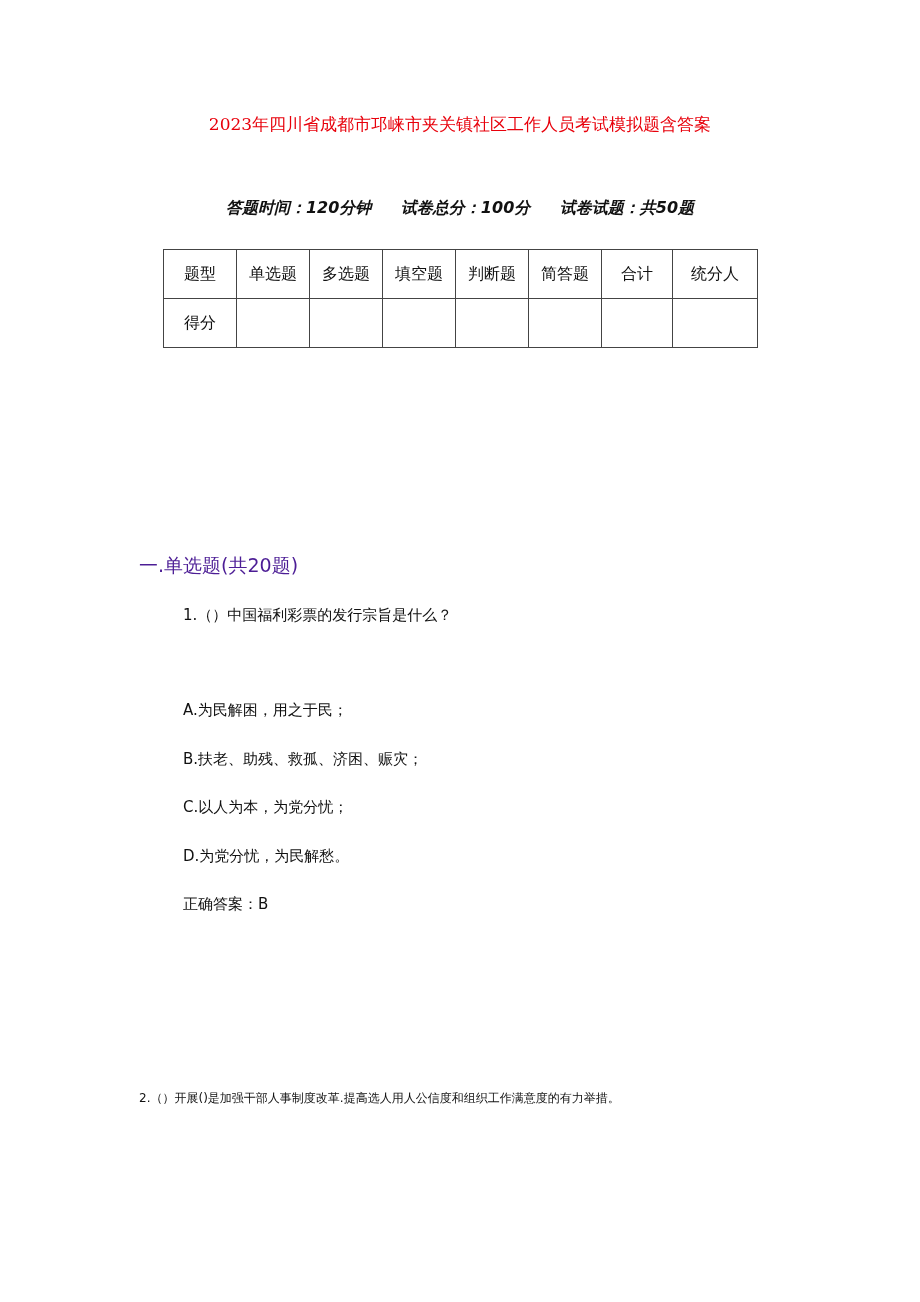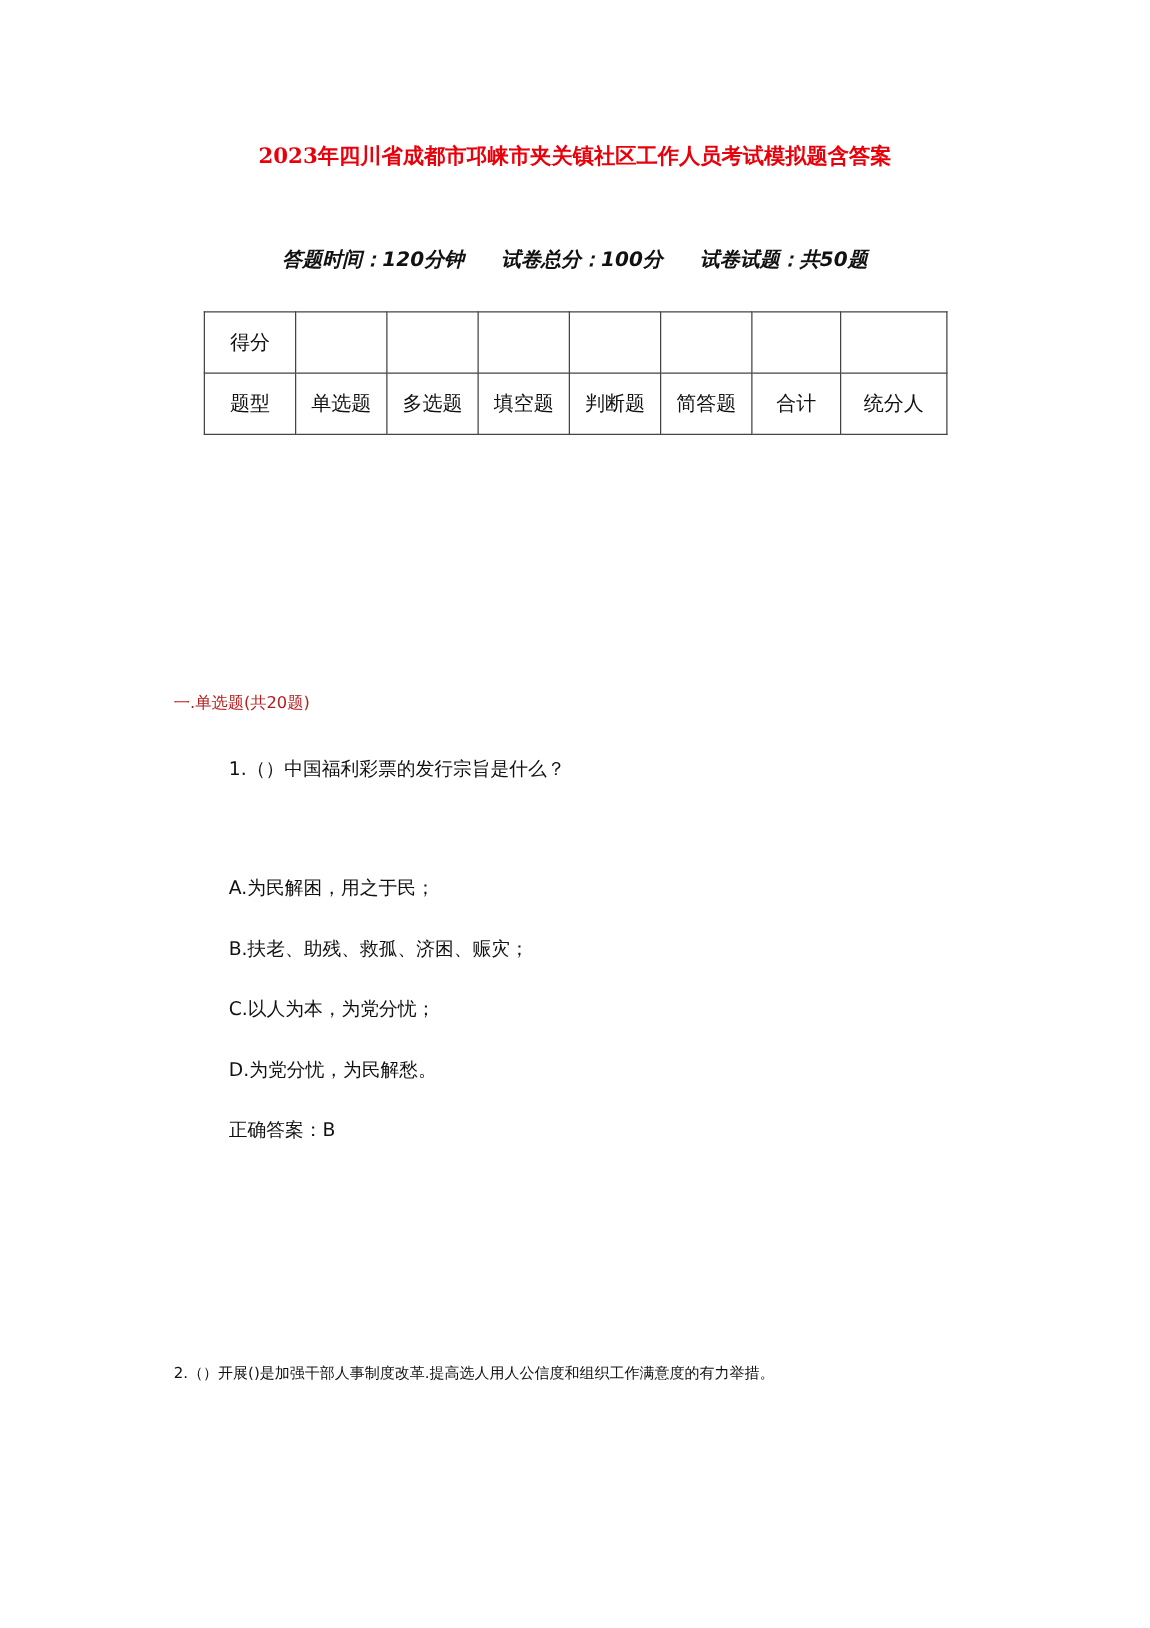--- a/index.html
+++ b/index.html
@@ -15,21 +15,21 @@
       font-family: "DejaVu Sans", "Liberation Sans", sans-serif;
       color: #000000;
     }
     .doc-title {
       position: absolute;
       top: 113px;
       left: 0;
       width: 920px;
       text-align: center;
       font-family: "DejaVu Serif", "Liberation Serif", serif;
-      font-weight: bold;
+      font-weight: normal;
       font-size: 17px;
       color: #e8000b;
       letter-spacing: 0px;
       white-space: nowrap;
     }
     .exam-info {
       position: absolute;
       top: 198px;
       left: 0;
       width: 920px;
@@ -58,22 +58,22 @@
       text-align: center;
       vertical-align: middle;
       font-size: 16px;
       color: #111111;
       padding: 0;
     }
     .section-heading {
       position: absolute;
       top: 553px;
       left: 139px;
-      font-size: 13px;
-      color: #b91c1c;
+      font-size: 19px;
+      color: #4c1d95;
       white-space: nowrap;
     }
     .q-text {
       position: absolute;
       left: 139px;
       font-size: 15px;
       color: #111111;
       white-space: nowrap;
       margin-left: 44px;
     }
@@ -105,38 +105,38 @@
       <col style="width:73px">
       <col style="width:73px">
       <col style="width:73px">
     <col style="width:73px">
       <col style="width:73px">
       <col style="width:71px">
       <col style="width:85px">
   </colgroup>
   <tbody>
       <tr>
+    <td>题型</td>
+    <td>单选题</td>
+    <td>多选题</td>
+    <td>填空题</td>
+    <td>判断题</td>
+    <td>简答题</td>
+    <td>合计</td>
+    <td>统分人</td>
+  </tr>
+  <tr>
     <td>得分</td>
     <td></td>
     <td></td>
     <td></td>
     <td></td>
     <td></td>
     <td></td>
     <td></td>
-  </tr>
-  <tr>
-    <td>题型</td>
-    <td>单选题</td>
-    <td>多选题</td>
-    <td>填空题</td>
-    <td>判断题</td>
-    <td>简答题</td>
-    <td>合计</td>
-    <td>统分人</td>
   </tr>
 </tbody>
   </table>
 
 <div class="section-heading">一.单选题(共20题)</div>
 
 <div class="q-text" style="top:606px">1.（）中国福利彩票的发行宗旨是什么？</div>
 <div class="q-text" style="top:701px">A.为民解困，用之于民；</div>
 <div class="q-text" style="top:750px">B.扶老、助残、救孤、济困、赈灾；</div>
 <div class="q-text" style="top:798px">C.以人为本，为党分忧；</div>

